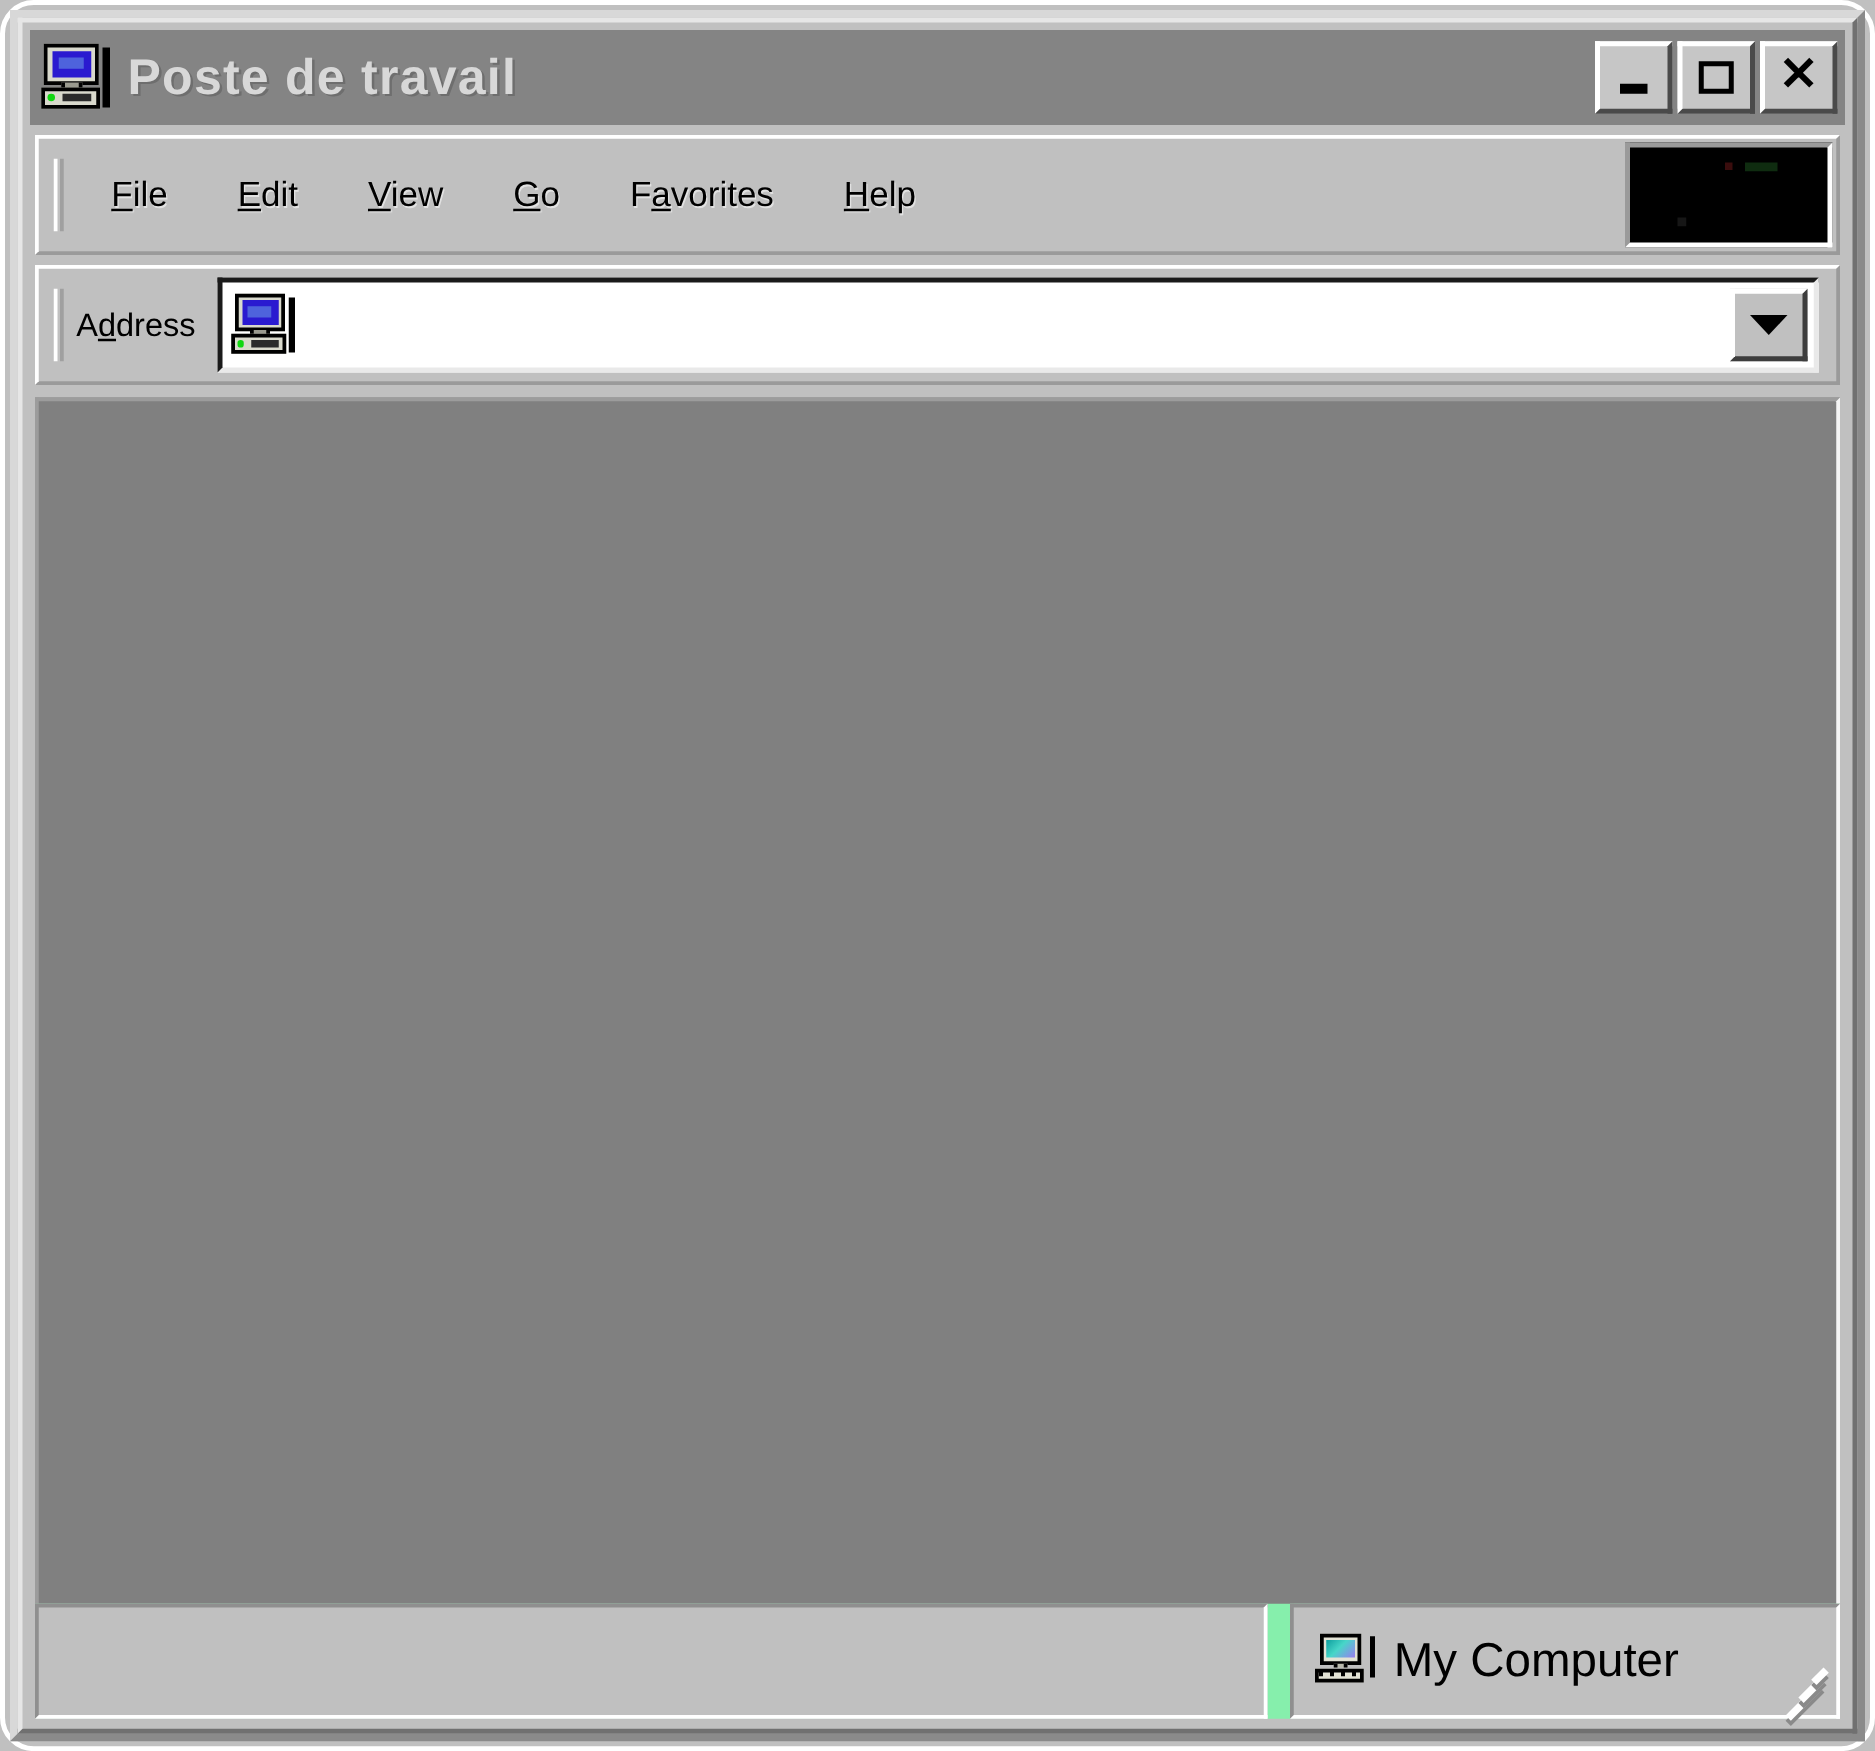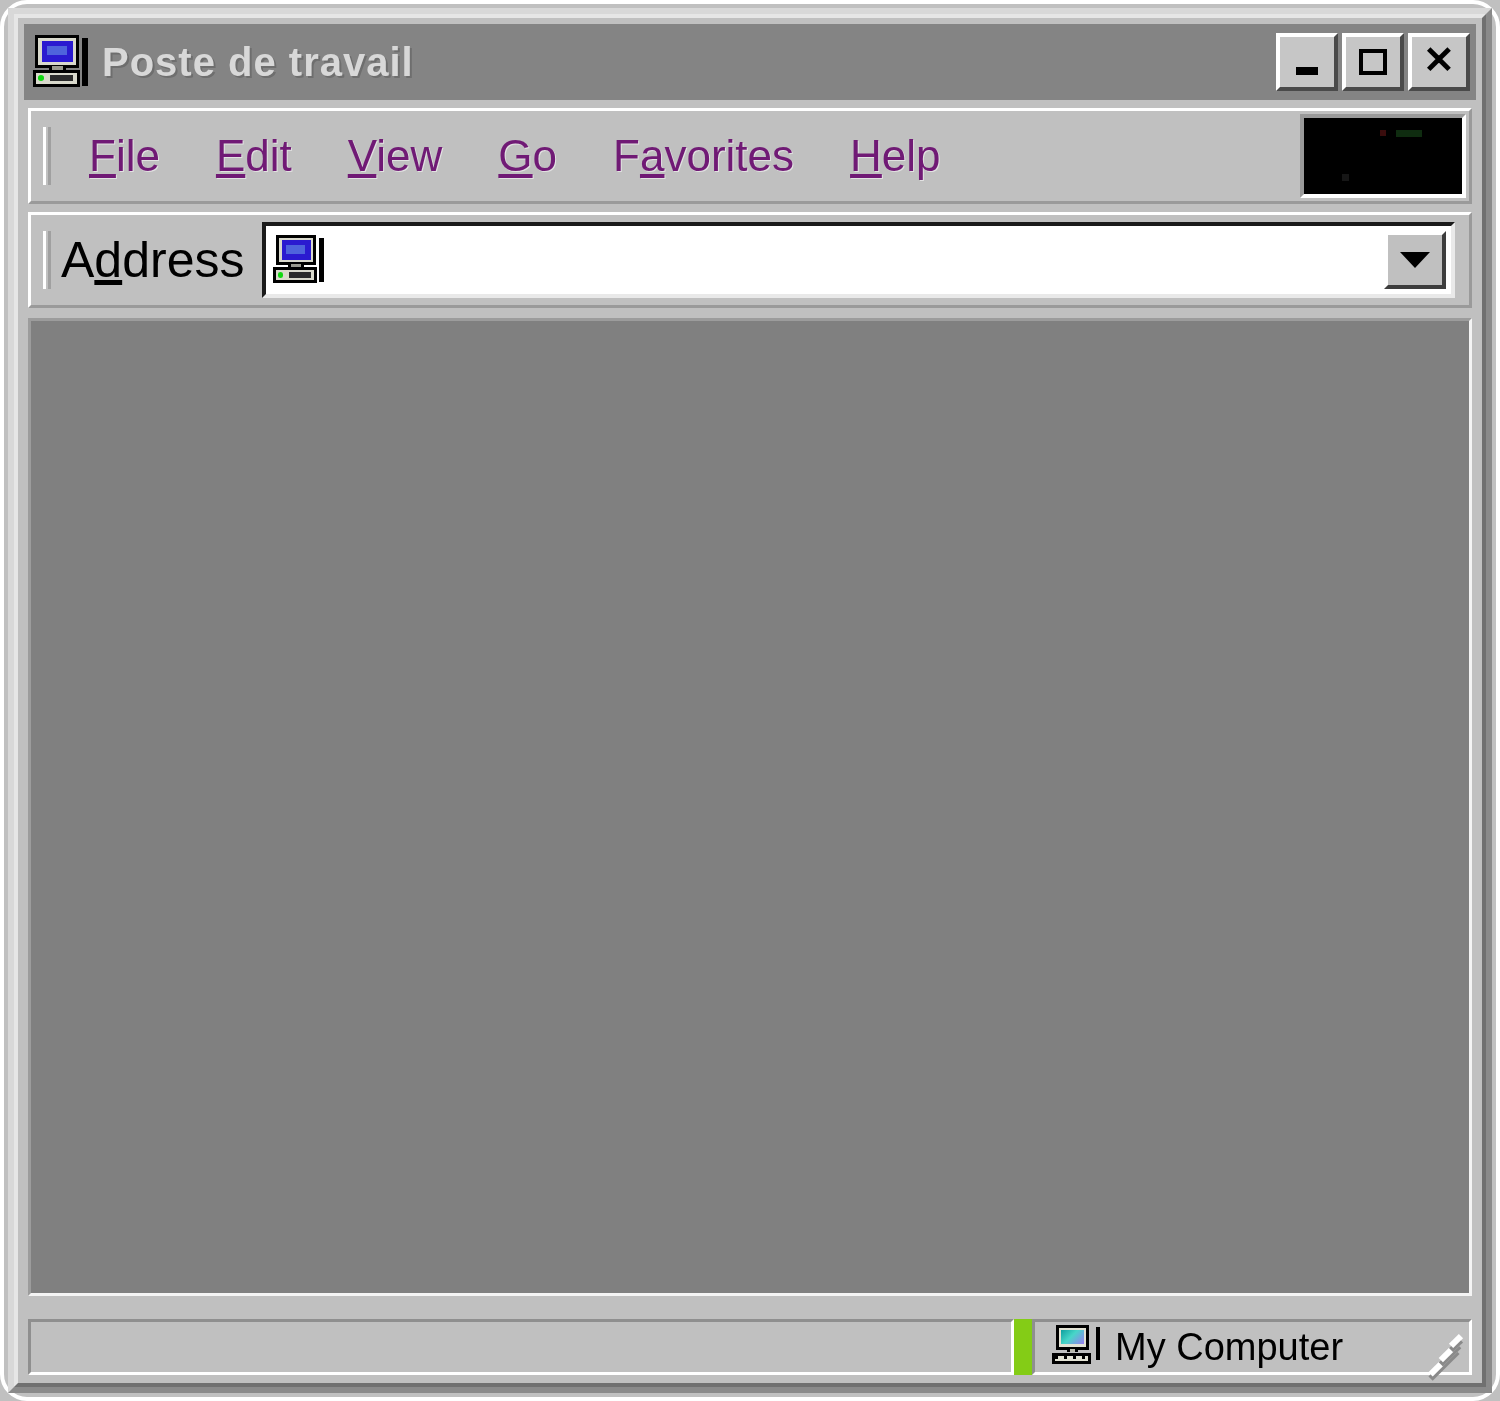--- a/index.html
+++ b/index.html
@@ -162,22 +162,22 @@
     border-right: 3px solid #a0a0a0;
     box-sizing: border-box;
     background: #c0c0c0;
     cursor: ew-resize;
   }
   .menu-items {
     display: flex;
     align-items: center;
   }
   .menu-item {
-    color: #701a75;
-    font-size: 44px;
+    color: #000000;
+    font-size: 28px;
     padding: 4px 28px;
     white-space: nowrap;
     cursor: default;
     text-shadow: 1px 1px 0 #e2e2e2;
   }
   .menu-item u { text-decoration: underline; }
 
   .logo-box {
     position: absolute;
     right: 3px;
@@ -206,21 +206,21 @@
   }
   .logo-px3 {
     position: absolute;
     left: 38px; top: 56px;
     width: 7px; height: 7px;
     background: #161616;
   }
 
   
   .addr-label {
-    font-size: 50px;
+    font-size: 26px;
     color: #000;
     white-space: nowrap;
     margin-right: 18px;
     cursor: default;
   }
   .addr-label u { text-decoration: underline; }
   .combo {
     flex: 1 1 auto;
     height: 76px;
     margin-right: 14px;
@@ -292,24 +292,24 @@
     border-bottom: 3px solid #f4f4f4;
     overflow: hidden;
   }
 
   
   .statusbar {
     position: absolute;
     left: 10px;
     bottom: 8px;
     width: calc(100% - 20px);
-    height: 56px;
+    height: 92px;
     display: flex;
     align-items: stretch;
-    background: #84cc16;
+    background: #86efac;
     text-align: right;
   }
   .status-pane {
     box-sizing: border-box;
     border-top: 3px solid #8f8f8f;
     border-left: 3px solid #8f8f8f;
     border-right: 3px solid #ffffff;
     border-bottom: 3px solid #ffffff;
     background: #c0c0c0;
     display: flex;

